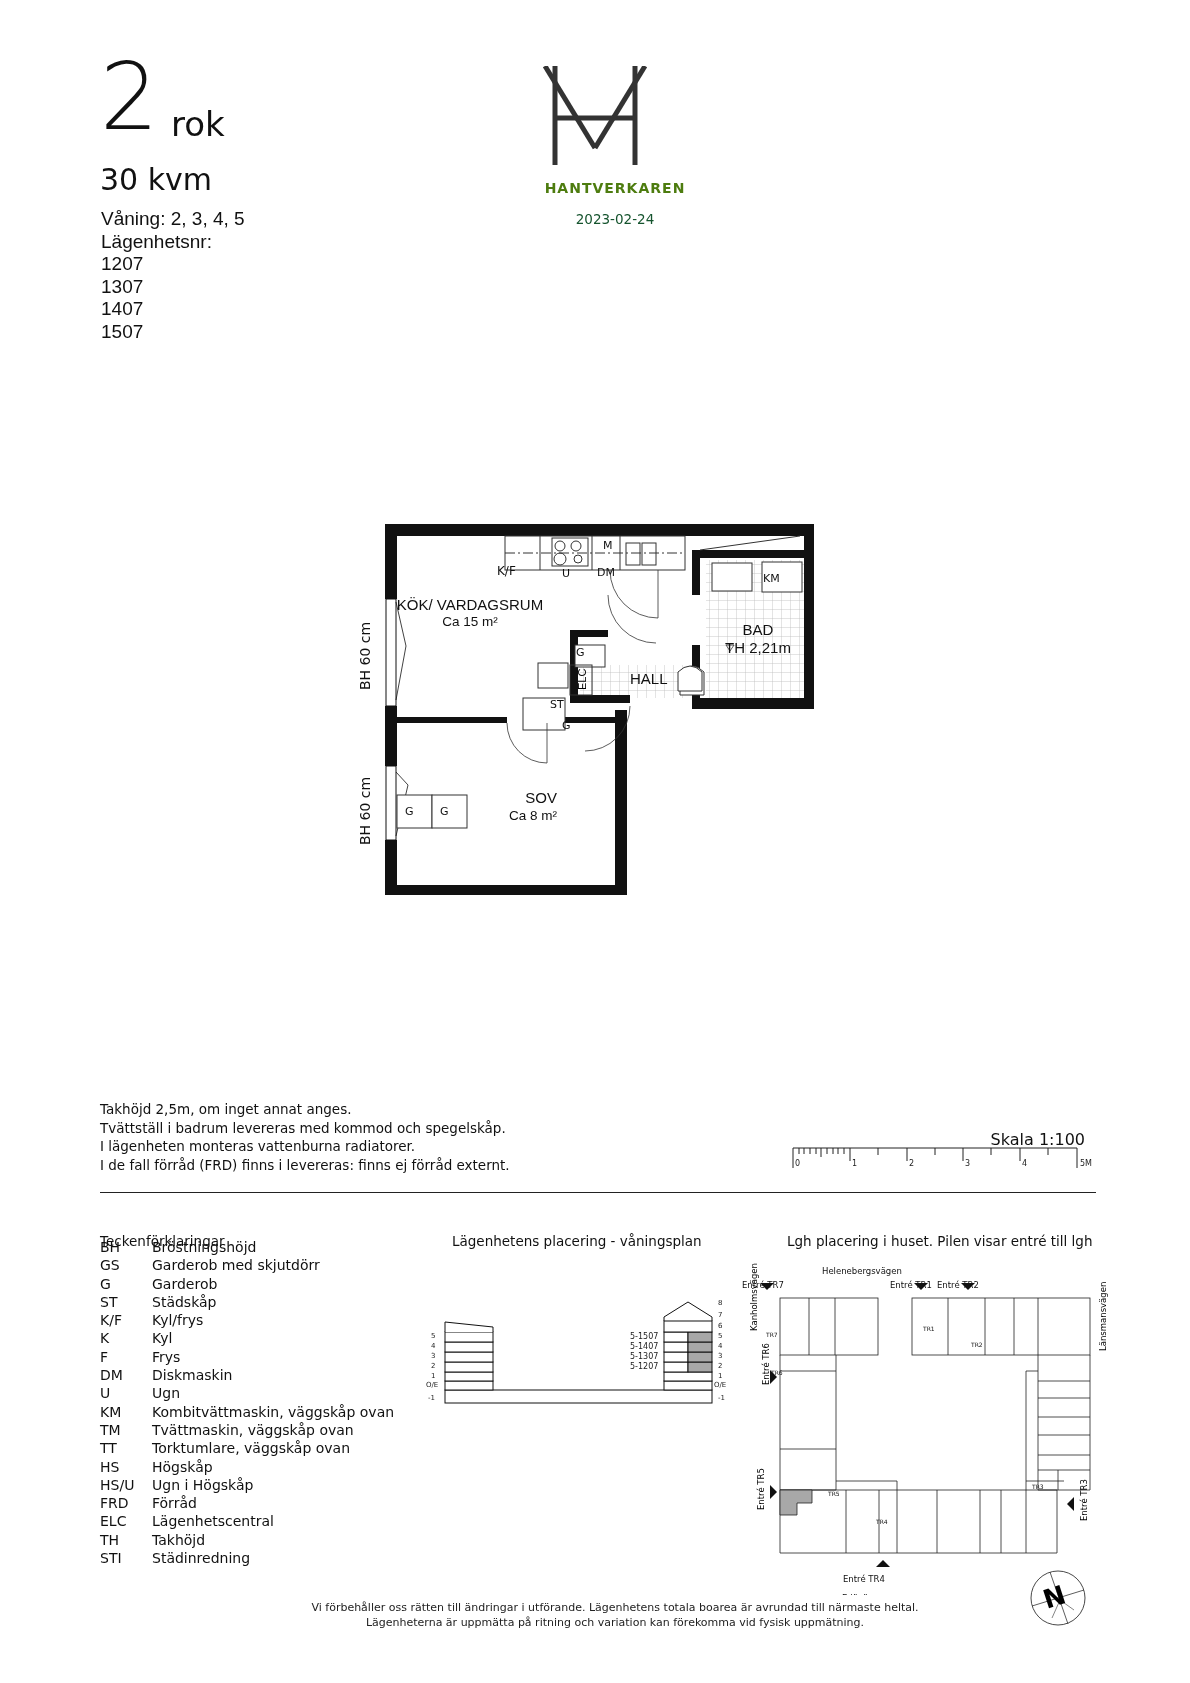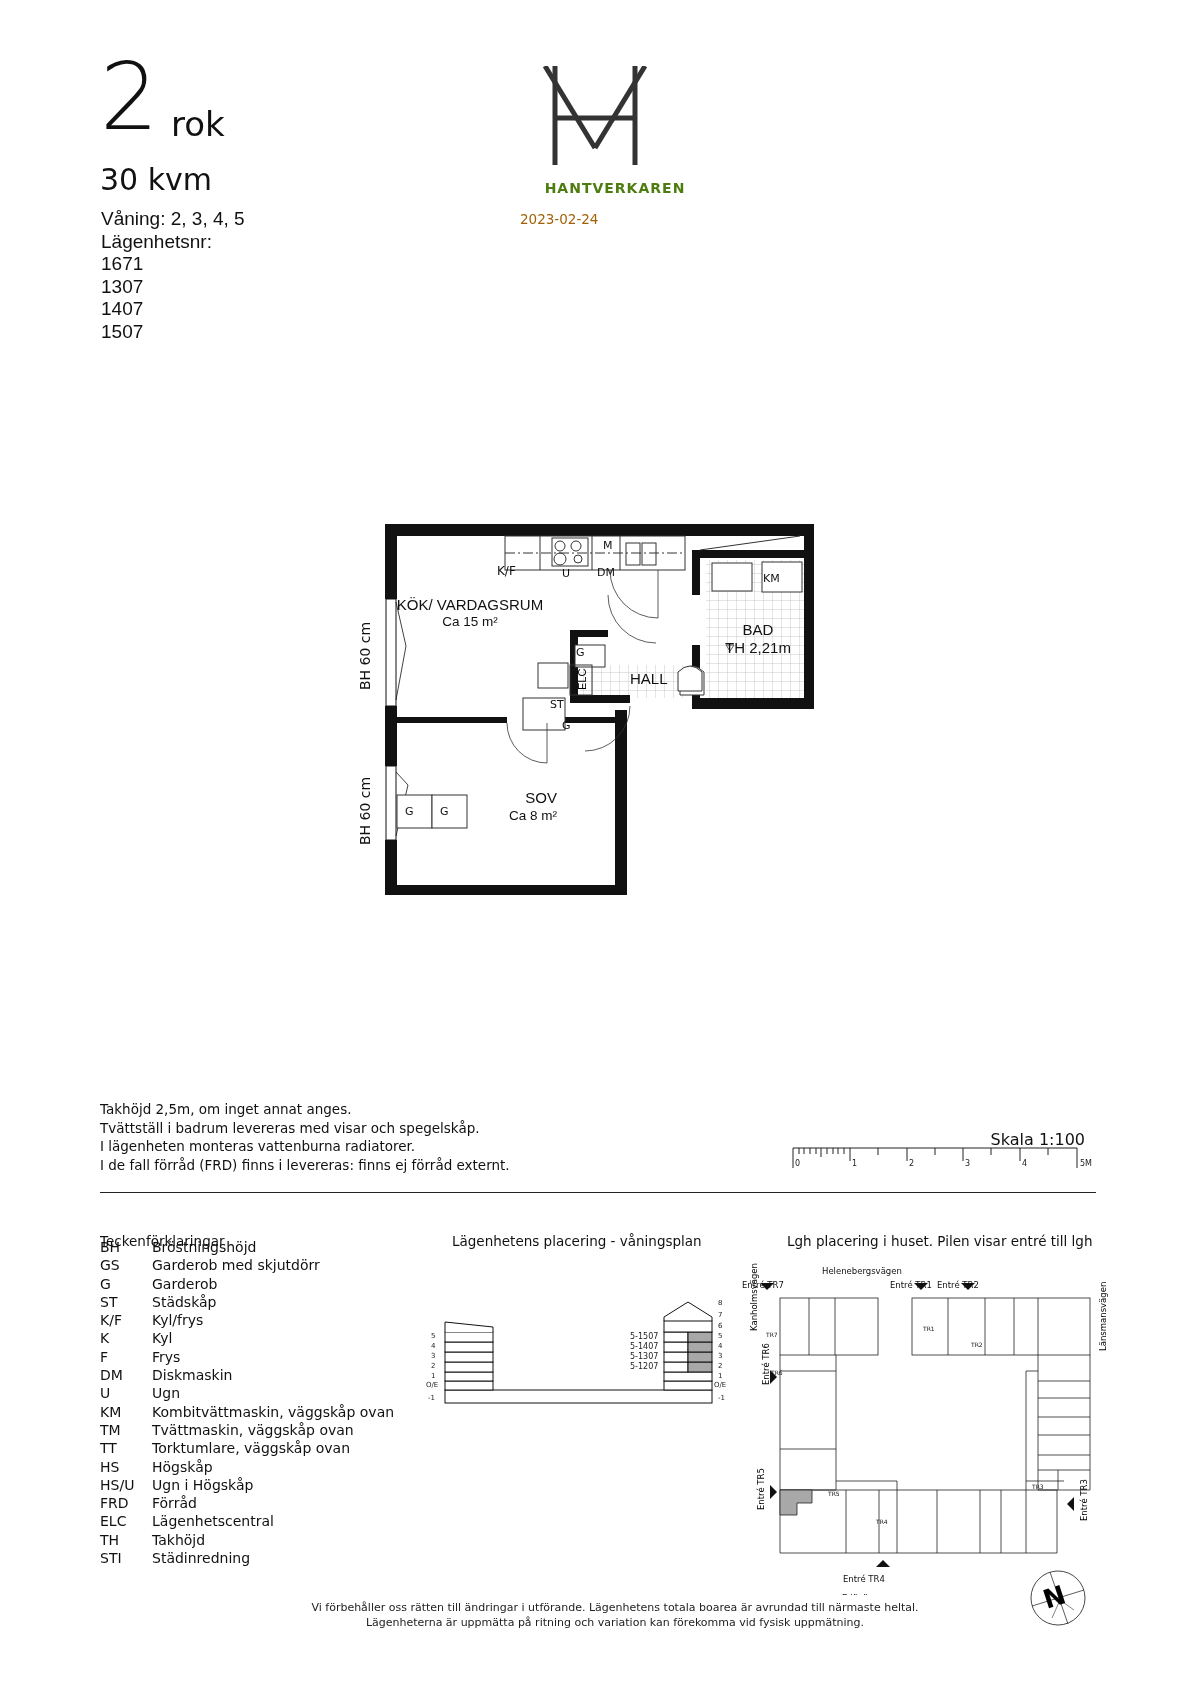--- a/index.html
+++ b/index.html
@@ -3,42 +3,42 @@
 <meta charset="utf-8">
 <style>
   html, body { margin: 0; padding: 0; background: #fff; }
   body { width: 1190px; height: 1683px; position: relative; overflow: hidden; color: #111; font-family: "DejaVu Sans", sans-serif; }
   .abs { position: absolute; }
   .big-num { left: 100px; top: 52px; font-size: 92px; line-height: 1; font-weight: 300; }
   .rok { left: 171px; top: 104px; font-size: 34px; font-weight: 400; }
   .kvm { left: 100px; top: 162px; font-size: 30px; font-weight: 400; }
   .info { left: 101px; top: 208px; font-family: "Liberation Sans", sans-serif; font-size: 19px; line-height: 22.5px; }
   .logo-name { left: 520px; top: 180px; width: 190px; text-align: center; font-size: 14px; letter-spacing: 1px; font-weight: 600; color: #4d7c0f; }
-  .logo-date { left: 520px; top: 211px; width: 190px; text-align: left; font-size: 13.5px; color: #a16207; }
+  .logo-date { left: 520px; top: 211px; width: 190px; text-align: center; font-size: 13.5px; color: #14532d; }
   .notes { left: 100px; top: 1100px; font-size: 13.5px; line-height: 18.5px; }
   .scale-label { left: 960px; top: 1130px; width: 125px; text-align: right; font-size: 16px; }
   .hr { left: 100px; top: 1192px; width: 996px; height: 1px; background: #222; }
   .sec-title { top: 1213px; font-size: 13.5px; margin-top: 20px; }
   .legend { left: 100px; top: 1238px; font-size: 14px; line-height: 18.3px; }
   .legend .row { display: flex; }
   .legend .code { width: 52px; }
   .footer { left: 290px; top: 1600px; width: 650px; text-align: center; font-size: 11px; line-height: 15px; color: #222; }
   svg text { font-family: "DejaVu Sans", sans-serif; }
   .plan-label { font-family: "Liberation Sans", sans-serif; }
 </style>
 </head>
 <body>
 
 <div class="abs big-num">2</div>
 <div class="abs rok">rok</div>
 <div class="abs kvm">30 kvm</div>
 <div class="abs info">
   <div>Våning: 2, 3, 4, 5</div>
   <div>Lägenhetsnr:</div>
-  <div>1671</div>
+  <div>1207</div>
   <div>1307</div>
   <div>1407</div>
   <div>1507</div>
 </div>
 
 <svg class="abs" style="left:540px;top:66px" width="110" height="100">
   <g stroke="#333" stroke-width="5" fill="none">
     <line x1="15" y1="0" x2="15" y2="99"></line>
     <line x1="95" y1="0" x2="95" y2="99"></line>
     <line x1="15" y1="52" x2="95" y2="52"></line>
@@ -158,21 +158,21 @@
 <div class="abs plan-label" style="left:630px;top:670px;font-size:15px">HALL</div>
 <div class="abs plan-label" style="left:447px;top:789px;width:110px;text-align:right;font-size:15px;line-height:18px">
   <div>SOV</div>
   <div style="font-size:13.5px">Ca 8 m²</div>
 </div>
 <div class="abs" style="left:357px;top:690px;transform:rotate(-90deg);transform-origin:left top;font-size:14px">BH 60 cm</div>
 <div class="abs" style="left:357px;top:845px;transform:rotate(-90deg);transform-origin:left top;font-size:14px">BH 60 cm</div>
 
 <div class="abs notes">
   <div>Takhöjd 2,5m, om inget annat anges.</div>
-  <div>Tvättställ i badrum levereras med visar och spegelskåp.</div>
+  <div>Tvättställ i badrum levereras med kommod och spegelskåp.</div>
   <div>I lägenheten monteras vattenburna radiatorer.</div>
   <div>I de fall förråd (FRD) finns i levereras: finns ej förråd externt.</div>
 </div>
 
 <div class="abs scale-label">Skala 1:100</div>
 <svg class="abs" style="left:790px;top:1143px" width="310" height="32">
   <g stroke="#222" stroke-width="1">
     <line x1="3" y1="5" x2="287" y2="5"></line>
     <line x1="3" y1="5" x2="3" y2="25"></line>
     <line x1="60" y1="5" x2="60" y2="18"></line>

